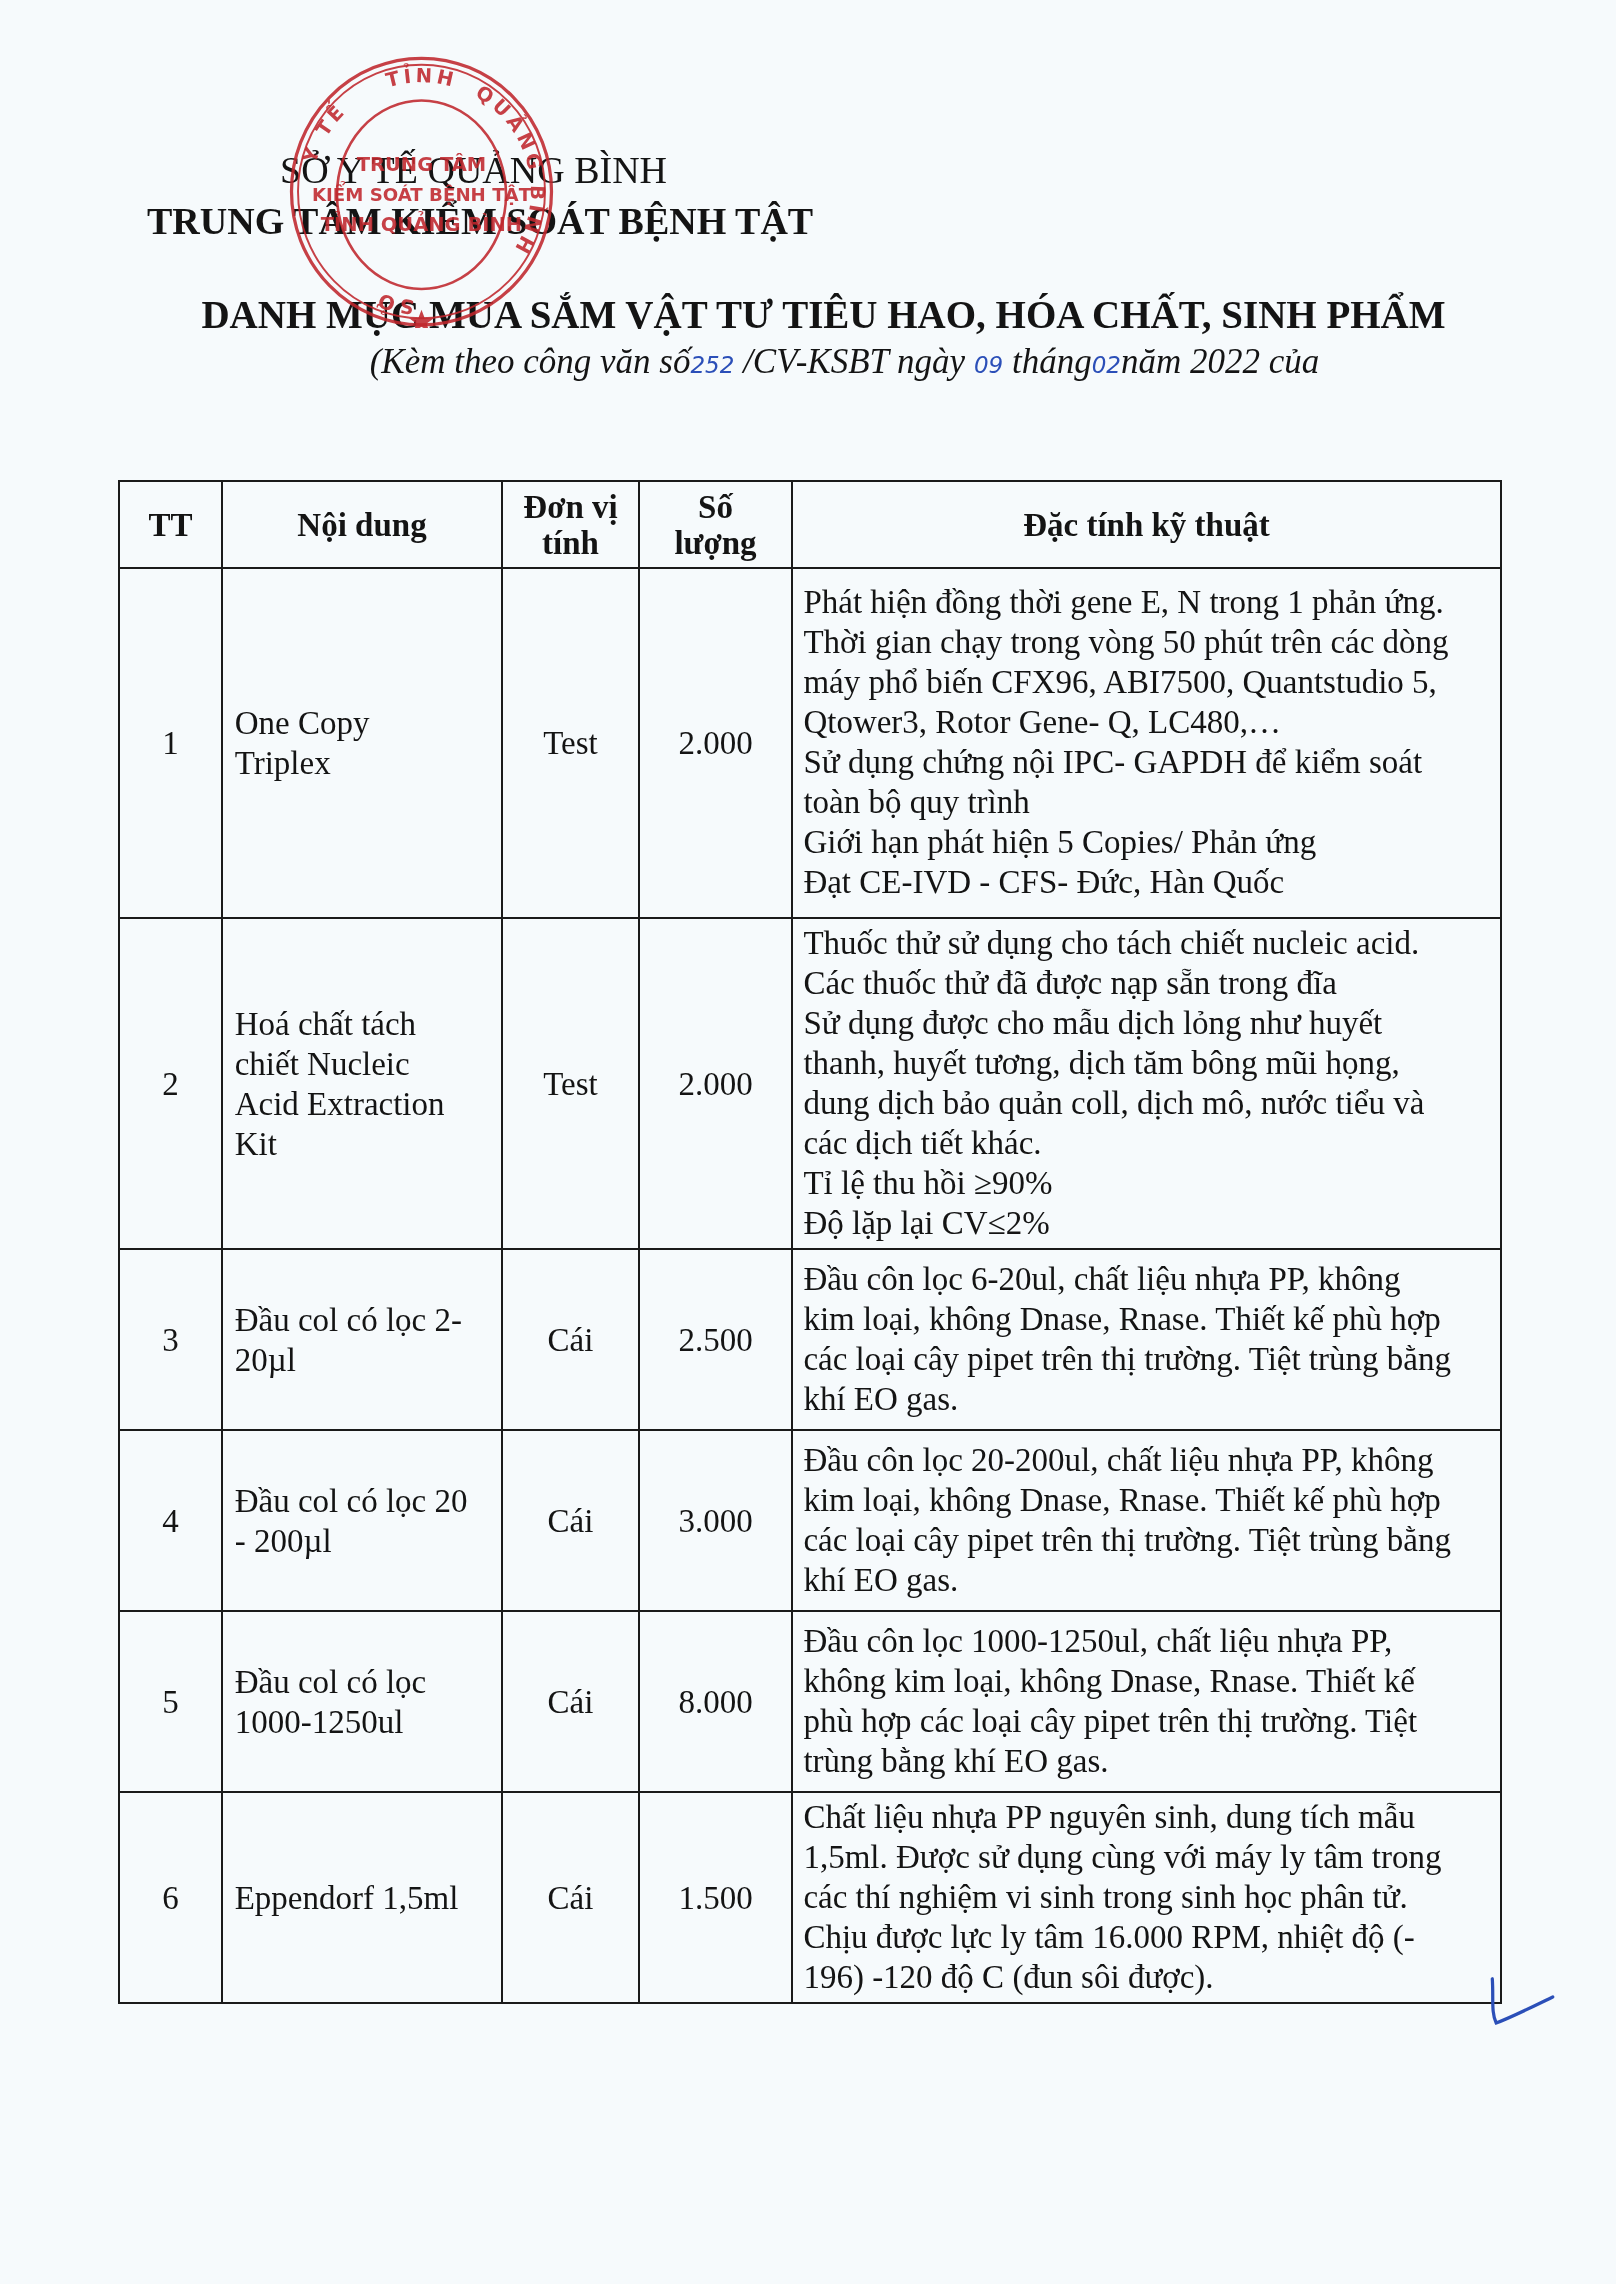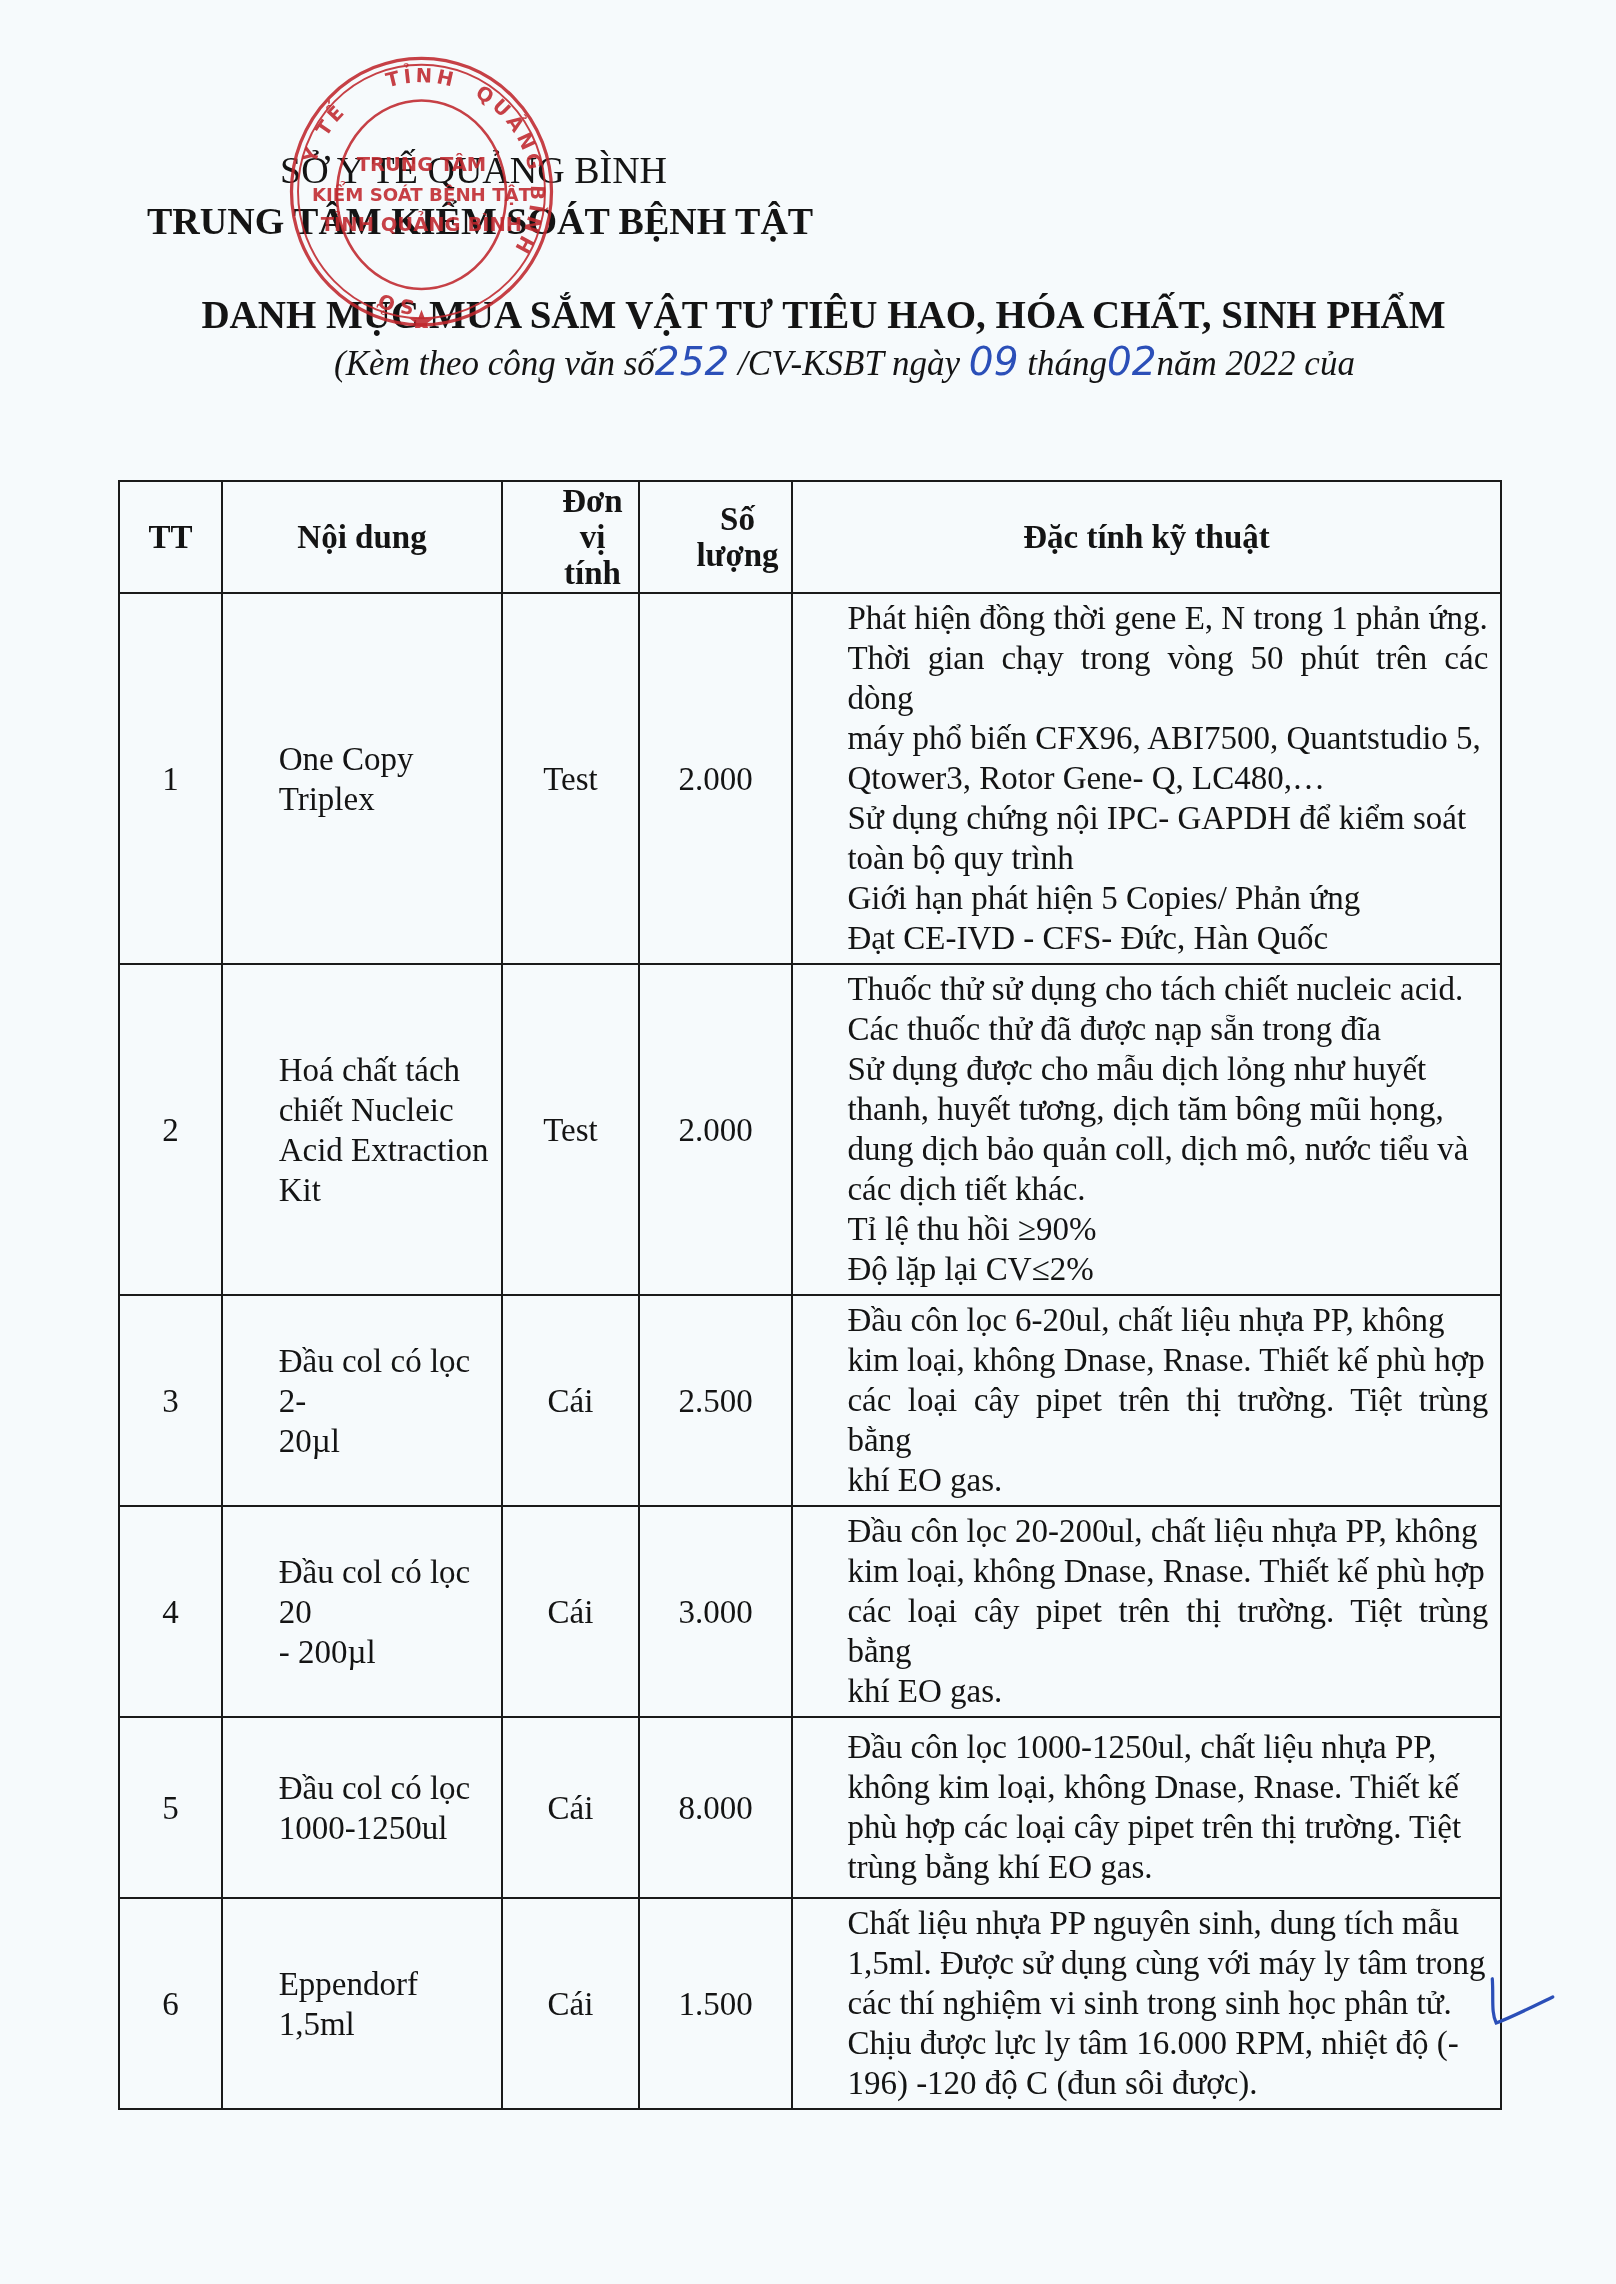--- a/index.html
+++ b/index.html
@@ -6,33 +6,33 @@
   body {
     width:1617px; height:2284px; position:relative; overflow:hidden;
     background:#f6fafc;
     font-family:"Liberation Serif","DejaVu Serif",serif;
     color:#141414;
   }
   .hdr1 { position:absolute; left:280px; top:148px; font-size:38px; letter-spacing:0px; white-space:nowrap; }
   .hdr2 { position:absolute; left:147px; top:199px; font-size:38px; font-weight:bold; white-space:nowrap; }
   .title { position:absolute; left:0; width:1617px; top:292px; text-align:center; font-size:39px; font-weight:bold; padding-left:30px; box-sizing:border-box; white-space:nowrap; }
   .subtitle { position:absolute; left:0; width:1617px; top:340px; text-align:center; font-size:35px; font-style:italic; line-height:43px; padding-left:72px; box-sizing:border-box; }
-  .hw { color:#2b4fb8; font-style:italic; font-family:"DejaVu Sans",sans-serif; font-size:39px; }
+  .hw { color:#2b4fb8; font-style:italic; font-family:"DejaVu Sans",sans-serif; font-size:23px; }
 
   table.spec {
     position:absolute; left:118px; top:480px; width:1382px;
     border-collapse:collapse; table-layout:fixed;
     font-size:33px; line-height:40px;
   }
   table.spec th, table.spec td { border:2px solid #1a1a1a; vertical-align:middle; }
   table.spec th { font-weight:bold; height:83px; line-height:36px; font-size:33px; }
   table.spec td.tt, table.spec td.unit, table.spec td.qty { text-align:center; }
   table.spec td.name { padding-left:11.7px; padding-right:6px; }
   table.spec td.spec-cell { padding:3.9px 11.7px 5.2px 10.4px; text-align:justify; }
-  .line { display:block;margin-left:44px; }
+  .line { display:block; }
   .spec-cell .line { text-align:justify; text-align-last:left; }
 
   .stamp { position:absolute; left:285px; top:55px; width:273px; height:273px; pointer-events:none; }
   .checkmark { position:absolute; left:1478px; top:1972px; width:78px; height:59px; }
 </style>
 </head>
 <body>
 
 <div class="hdr1">SỞ Y TẾ QUẢNG BÌNH</div>
 <div class="hdr2">TRUNG TÂM KIỂM SOÁT BỆNH TẬT</div>

